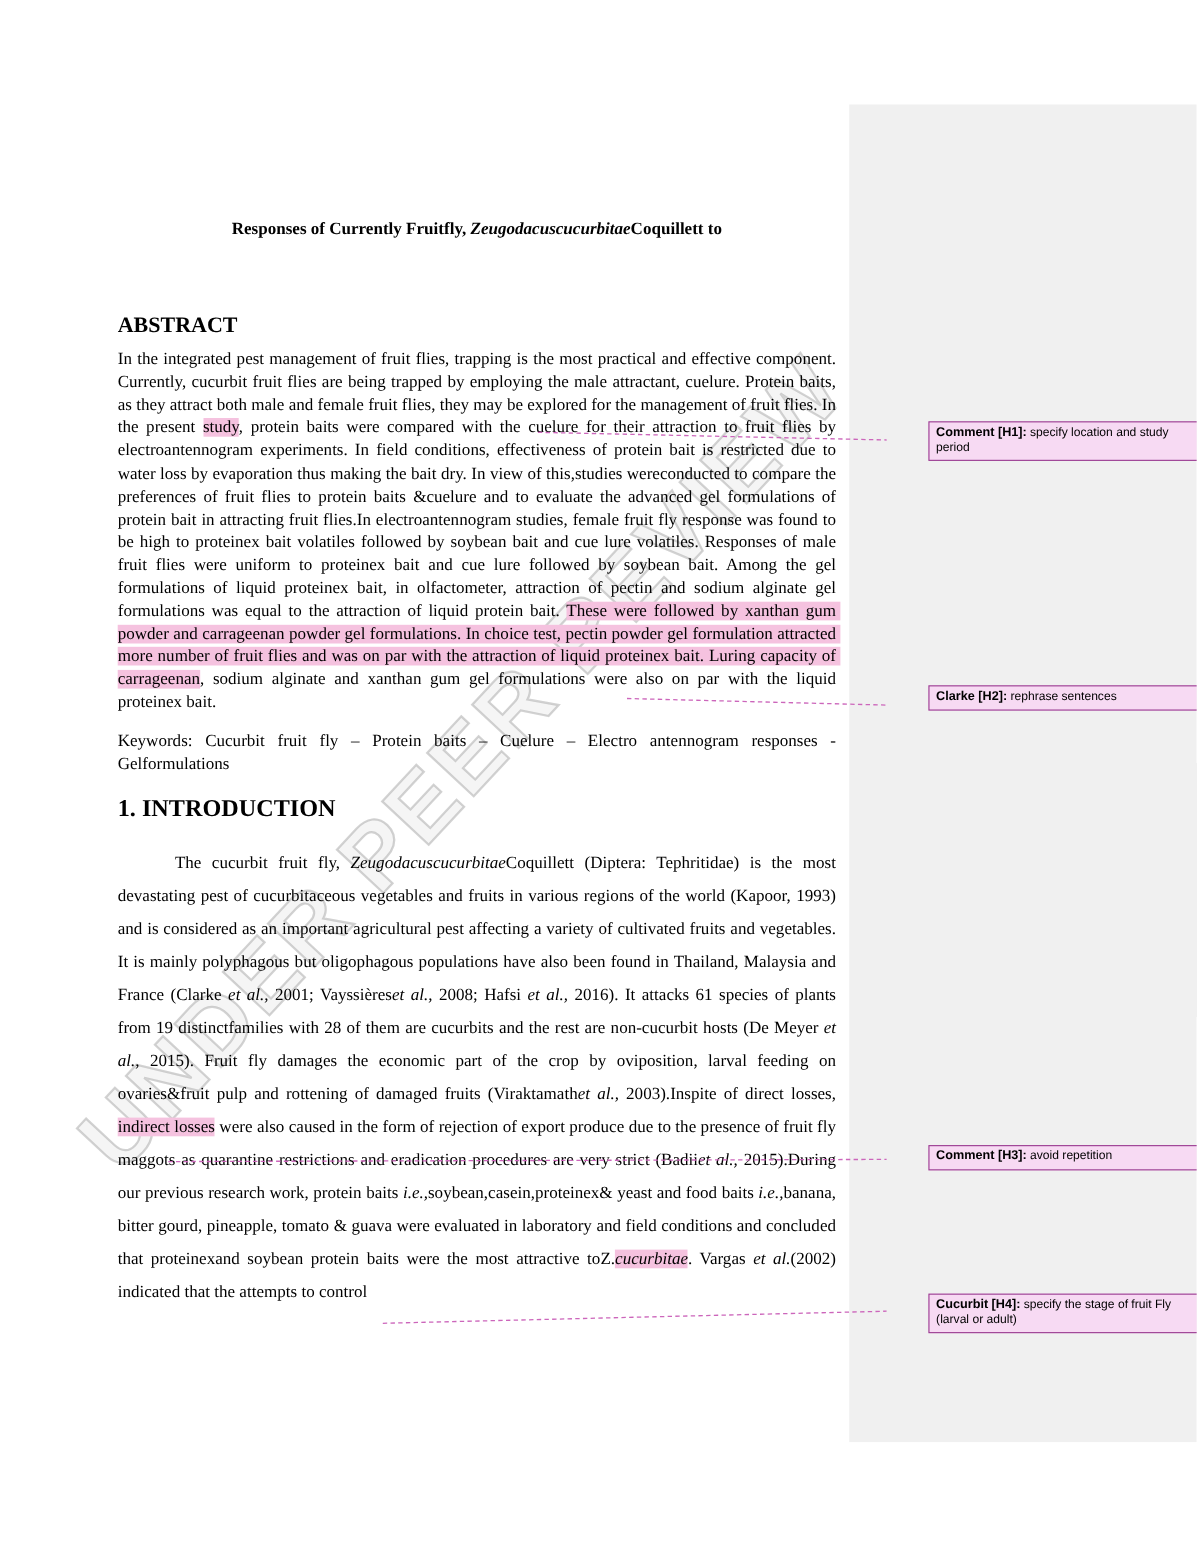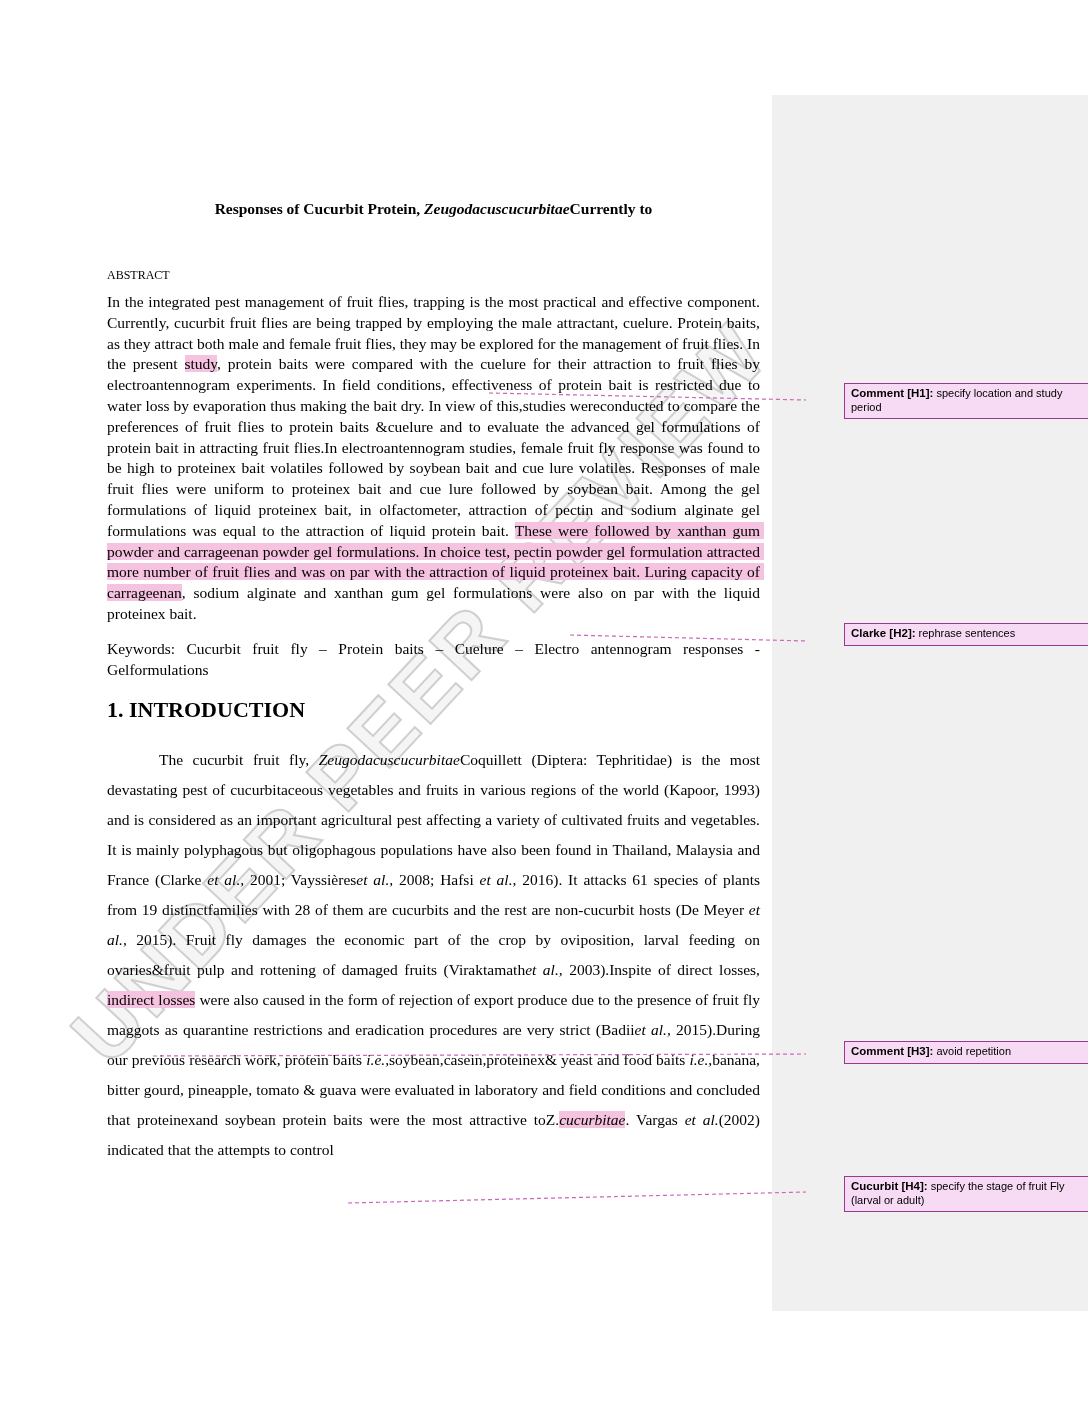--- a/index.html
+++ b/index.html
@@ -21,21 +21,21 @@
         font-size:84px;letter-spacing:4px;text-align:center;white-space:nowrap;
         color:rgba(200,200,200,0.18);-webkit-text-stroke:2px rgba(165,165,165,0.5);
         z-index:1;pointer-events:none;}
   .content{position:absolute;left:107px;top:198px;width:653px;z-index:2;font-size:15.5px;}
   .doc-title{text-align:center;font-weight:bold;line-height:21px;}
   .seg{white-space:pre-wrap;}
   .seg-normal{}
   .seg-italic{font-style:italic;}
   .seg-highlight{background:var(--highlight);}
   .seg-italic-highlight{font-style:italic;background:var(--highlight);}
-  .abstract-heading{font-size:12px;font-weight:normal;margin:49px 0 0 0;}
+  .abstract-heading{font-size:20px;font-weight:bold;margin:66px 0 0 0;}
   .abstract-para{margin:9px 0 0 0;line-height:20.8px;text-align:justify;}
   .keywords{margin:13px 0 0 0;line-height:21px;text-align:justify;}
   .intro-heading{font-size:22px;font-weight:bold;margin:17px 0 0 0;}
   .intro-para{margin:22px 0 0 0;line-height:30px;text-align:justify;text-indent:52px;}
   .connectors{position:absolute;left:0;top:0;z-index:3;pointer-events:none;}
   .connectors path{stroke:var(--connector);stroke-width:1.2;fill:none;stroke-dasharray:4 3;}
   .comment-box{position:absolute;left:844px;width:258px;background:var(--comment-fill);
         border:1px solid var(--comment-border);padding:3px 6px 4px;
         font-family:"Liberation Sans","DejaVu Sans",sans-serif;font-size:11px;
         line-height:13.5px;z-index:4;}
@@ -45,21 +45,21 @@
 <body>
 
 <div class="page">
 
   <div class="margin-panel"></div>
 
   <div class="watermark">UNDER PEER REVIEW</div>
 
   <div class="content">
     <div class="doc-title">
-      <div class="title-line"><span class="seg seg-normal">Responses of Cucurbit Protein, </span><span class="seg seg-italic">Zeugodacuscucurbitae</span><span class="seg seg-normal">Currently to</span></div>
+      <div class="title-line"><span class="seg seg-normal">Responses of Currently Fruitfly, </span><span class="seg seg-italic">Zeugodacuscucurbitae</span><span class="seg seg-normal">Coquillett to</span></div>
     </div>
 
     <h2 class="abstract-heading">ABSTRACT</h2>
     <p class="abstract-para"><span class="seg seg-normal">In the integrated pest management of fruit flies, trapping is the most practical and effective component. Currently, cucurbit fruit flies are being trapped by employing the male attractant, cuelure. Protein baits, as they attract both male and female fruit flies, they may be explored for the management of fruit flies. In the present </span><span class="seg seg-highlight">study</span><span class="seg seg-normal">, protein baits were compared with the cuelure for their attraction to fruit flies by electroantennogram experiments. In field conditions, effectiveness of protein bait is restricted due to water loss by evaporation thus making the bait dry. In view of this,studies wereconducted to compare the preferences of fruit flies to protein baits &amp;cuelure and to evaluate the advanced gel formulations of protein bait in attracting fruit flies.In electroantennogram studies, female fruit fly response was found to be high to proteinex bait volatiles followed by soybean bait and cue lure volatiles. Responses of male fruit flies were uniform to proteinex bait and cue lure followed by soybean bait. Among the gel formulations of liquid proteinex bait, in olfactometer, attraction of pectin and sodium alginate gel formulations was equal to the attraction of liquid protein bait. </span><span class="seg seg-highlight">These were followed by xanthan gum powder and carrageenan powder gel formulations. In choice test, pectin powder gel formulation attracted more number of fruit flies and was on par with the attraction of liquid proteinex bait. Luring capacity of carrageenan</span><span class="seg seg-normal">, sodium alginate and xanthan gum gel formulations were also on par with the liquid proteinex bait.</span></p>
 
     <p class="keywords">Keywords: Cucurbit fruit fly – Protein baits – Cuelure – Electro antennogram responses - Gelformulations</p>
 
     <h2 class="intro-heading">1. INTRODUCTION</h2>
     <p class="intro-para"><span class="seg seg-normal">The cucurbit fruit fly, </span><span class="seg seg-italic">Zeugodacuscucurbitae</span><span class="seg seg-normal">Coquillett (Diptera: Tephritidae) is the most devastating pest of cucurbitaceous vegetables and fruits in various regions of the world (Kapoor, 1993) and is considered as an important agricultural pest affecting a variety of cultivated fruits and vegetables. It is mainly polyphagous but oligophagous populations have also been found in Thailand, Malaysia and France (Clarke </span><span class="seg seg-italic">et al.,</span><span class="seg seg-normal"> 2001; Vayssières</span><span class="seg seg-italic">et al.,</span><span class="seg seg-normal"> 2008; Hafsi </span><span class="seg seg-italic">et al.,</span><span class="seg seg-normal"> 2016). It attacks 61 species of plants from 19 distinctfamilies with 28 of them are cucurbits and the rest are non-cucurbit hosts (De Meyer </span><span class="seg seg-italic">et al.,</span><span class="seg seg-normal"> 2015). Fruit fly damages the economic part of the crop by oviposition, larval feeding on ovaries&amp;fruit pulp and rottening of damaged fruits (Viraktamath</span><span class="seg seg-italic">et al.,</span><span class="seg seg-normal"> 2003).Inspite of direct losses, </span><span class="seg seg-highlight">indirect losses</span><span class="seg seg-normal"> were also caused in the form of rejection of export produce due to the presence of fruit fly maggots as quarantine restrictions and eradication procedures are very strict (Badii</span><span class="seg seg-italic">et al.,</span><span class="seg seg-normal"> 2015).During our previous research work, protein baits </span><span class="seg seg-italic">i.e.,</span><span class="seg seg-normal">soybean,casein,proteinex&amp; yeast and food baits </span><span class="seg seg-italic">i.e.,</span><span class="seg seg-normal">banana, bitter gourd, pineapple, tomato &amp; guava were evaluated in laboratory and field conditions and concluded that proteinexand soybean protein baits were the most attractive toZ.</span><span class="seg seg-italic-highlight">cucurbitae</span><span class="seg seg-normal">. Vargas </span><span class="seg seg-italic">et al.</span><span class="seg seg-normal">(2002) indicated that the attempts to control</span></p>
   </div>

